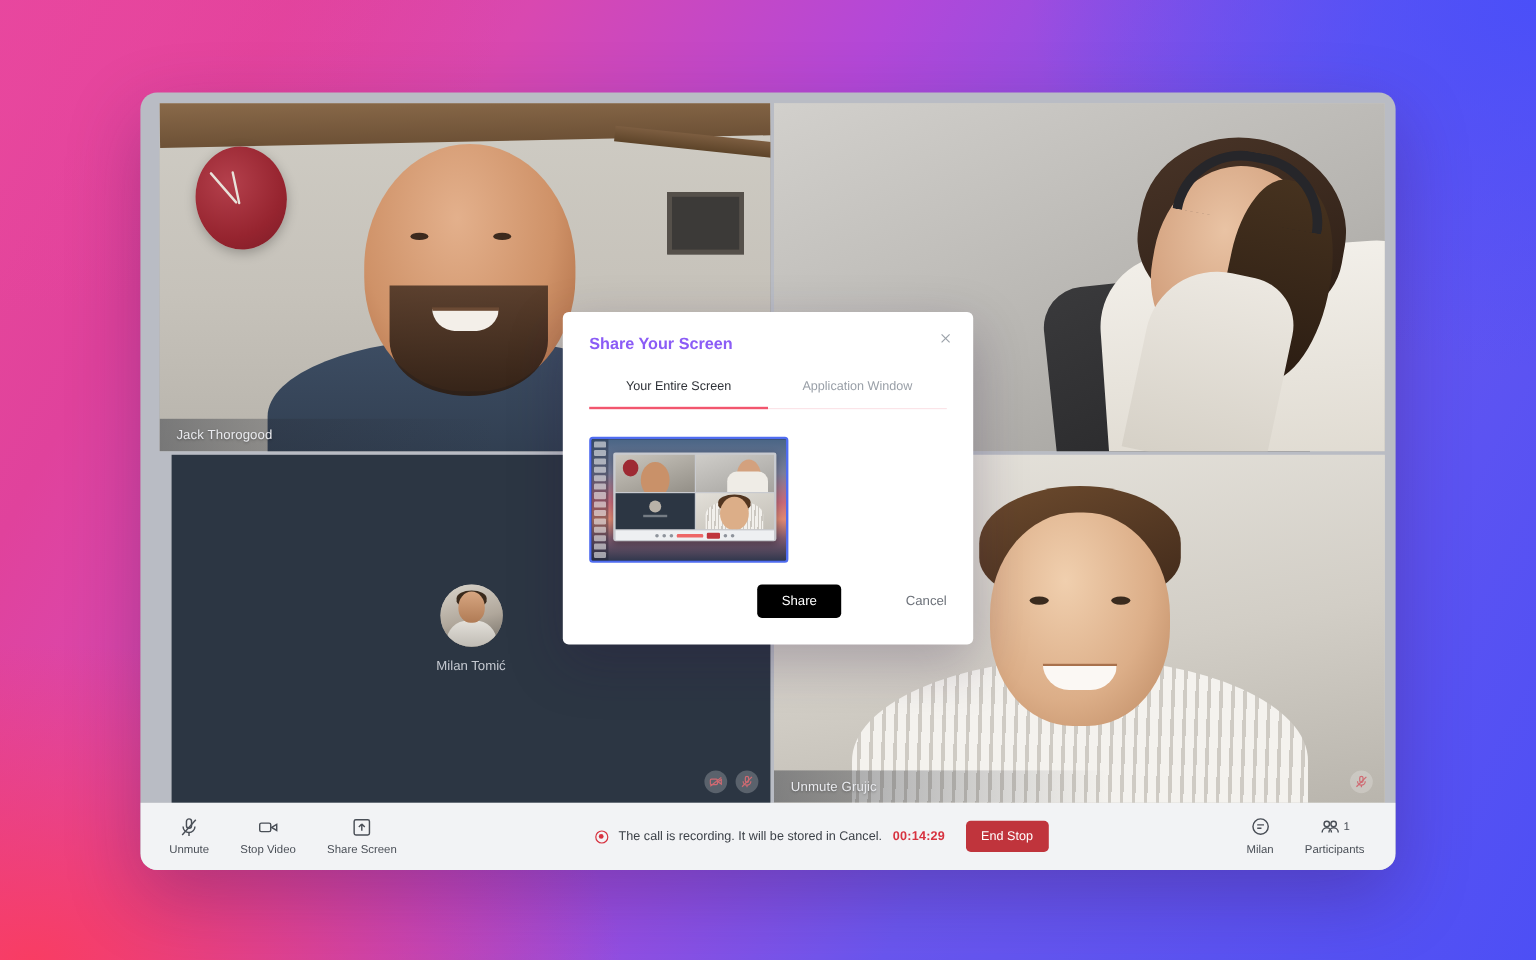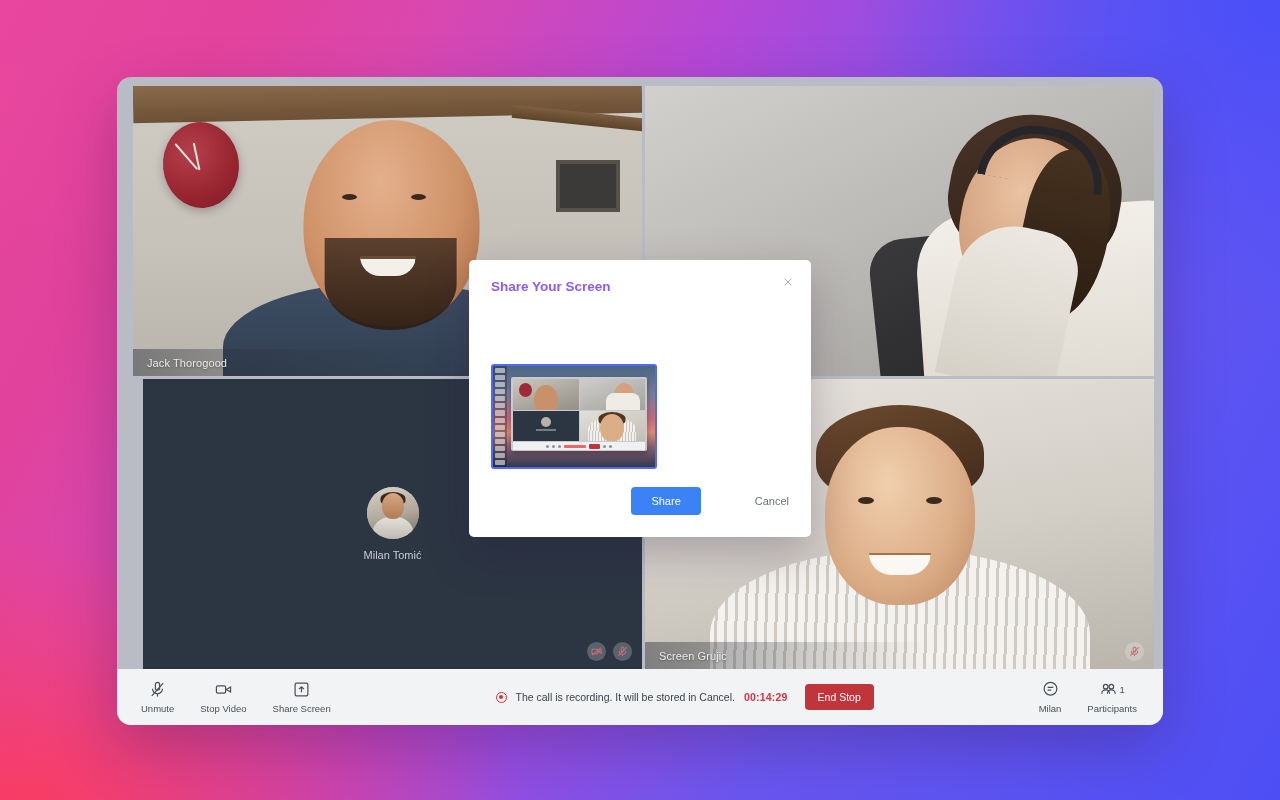--- a/index.html
+++ b/index.html
@@ -312,21 +312,21 @@
   .pv-c4 .f { position:absolute; left:50%; top:3px; transform:translateX(-50%); width:24px; height:28px; border-radius:50%; background:#dcae88; }
   .pv-c4 .h { position:absolute; left:50%; top:1px; transform:translateX(-50%); width:27px; height:13px; border-radius:50% 50% 30% 30%; background:#523venue; background:#52351f; }
   .pv-c4 .s { position:absolute; left:50%; bottom:0; transform:translateX(-50%); width:48px; height:24px; border-radius:50% 50% 0 0; background: repeating-linear-gradient(92deg,#f2f0ec 0 2px,#cbc7c0 2px 3px); }
   .pv-bar { height:8px; background:#eef0f2; display:flex; align-items:center; justify-content:center; gap:3px; margin-top:1px; }
   .pv-bar .bd { width:3px; height:3px; border-radius:50%; background:#8f949c; }
   .pv-bar .rc { width:22px; height:3px; background:#e66; border-radius:1px; }
   .pv-bar .rb { width:11px; height:5px; background:#c0343c; border-radius:1px; }
 
   .modal-actions { position:absolute; right:22px; bottom:22px; display:flex; align-items:center; gap:14px; }
   .btn-share {
-    background:#3b82f6; color:#fff; border:none;
+    background:#000000; color:#fff; border:none;
     font-size:11px; padding:8px 20px; border-radius:4px;
     cursor:pointer; font-family:inherit;
   }
   .btn-cancel { font-size:11px; color:#6d727a; cursor:pointer;padding-left:40px; }
 </style>
 </head>
 <body>
 
 <div class="app-window">
 
@@ -386,21 +386,21 @@
     </div>
 
     <div class="tile t4">
       <div class="wall4"></div>
       <div class="shirt4"></div>
       <div class="hair4"></div>
       <div class="head4"></div>
       <div class="eye4 eye4L"></div>
       <div class="eye4 eye4R"></div>
       <div class="smile4"></div>
-      <div class="tile-name">Screen Grujic</div>
+      <div class="tile-name">Unmute Grujic</div>
       <div class="tile-badges">
         <div class="badge">
           <svg viewBox="0 0 24 24" fill="none" stroke="#d06a72" stroke-width="2.2">
             <rect x="9" y="2" width="6" height="11" rx="3"></rect>
             <path d="M5 11a7 7 0 0014 0"></path>
             <line x1="12" y1="18" x2="12" y2="22"></line>
             <line x1="3" y1="21" x2="21" y2="3"></line>
           </svg>
         </div>
       </div>
@@ -470,20 +470,24 @@
 
 <div class="modal">
   <div class="modal-title">Share Your Screen</div>
   <div class="modal-close">
     <svg viewBox="0 0 24 24" stroke="#9aa0a8" stroke-width="2.2" fill="none">
       <line x1="4" y1="4" x2="20" y2="20"></line>
         <line x1="20" y1="4" x2="4" y2="20"></line>
     </svg>
   </div>
 
+  <div class="tabs">
+    <div class="tab active">Your Entire Screen</div>
+    <div class="tab">Application Window</div>
+  </div>
 
   <div class="preview">
     <div class="pv-wall"></div>
     <div class="pv-sidebar">
       <div class="pv-ico"></div>
         <div class="pv-ico"></div>
         <div class="pv-ico"></div>
       <div class="pv-ico"></div>
         <div class="pv-ico"></div>
         <div class="pv-ico"></div>

